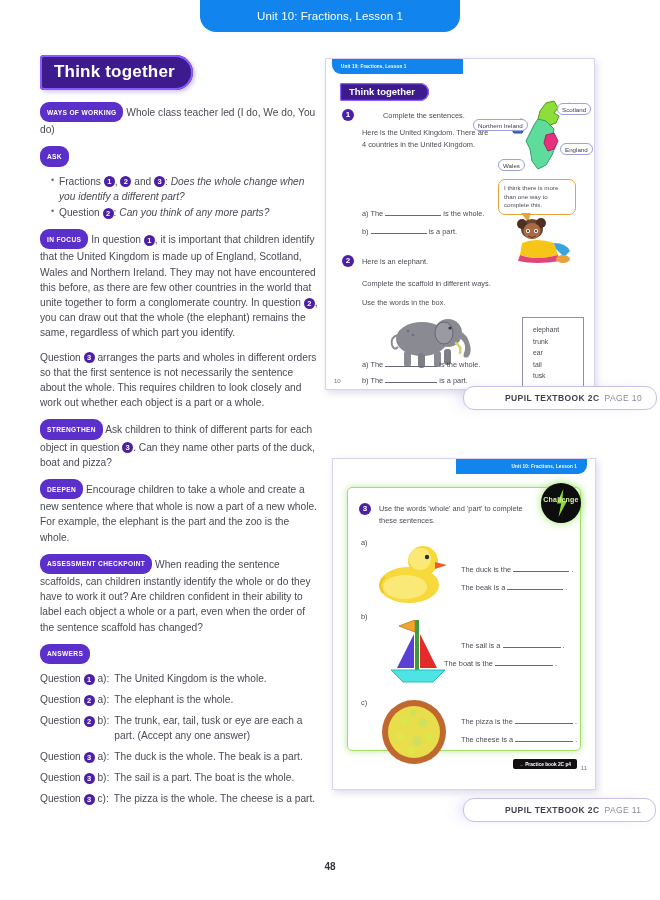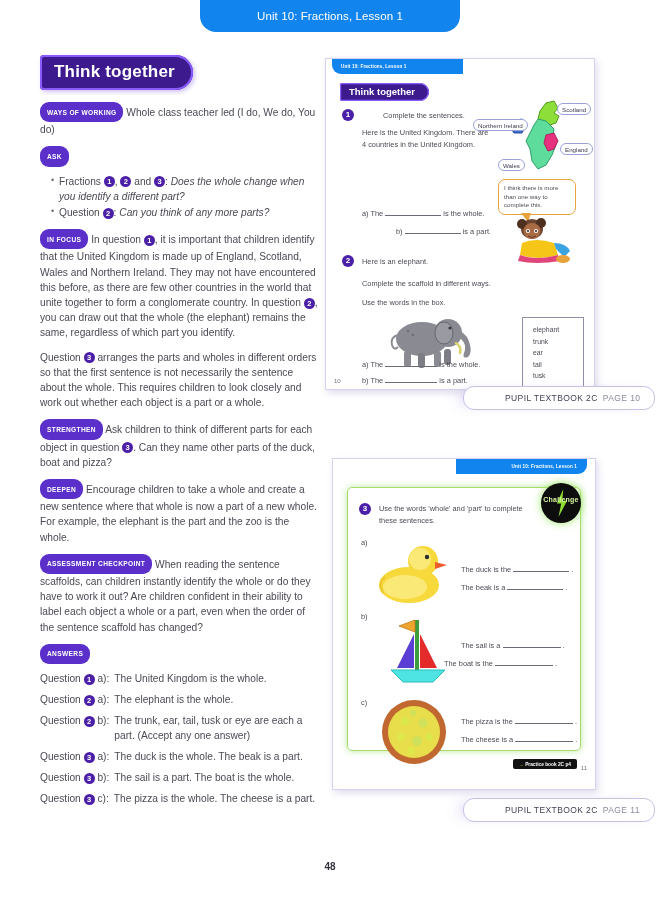--- a/index.html
+++ b/index.html
@@ -291,21 +291,21 @@
     border-radius: 11px;
     background: #fff;
     display: flex;
     align-items: center;
     padding: 0 14px;
     font-size: 8.5px;
     letter-spacing: .4px;
     color: #3f3f52;
     box-shadow: -10px 0 14px -8px rgba(140,110,220,.5);
   }
-  .pupil-pill .bold { font-weight: normal; padding-left: 27px; }
+  .pupil-pill .bold { font-weight: bold; padding-left: 27px; }
   .pupil-pill .light { color: #8a8a9c; margin-left: 5px; }
   #pill-top { left: 463px; top: 386px; }
   #pill-bottom { left: 463px; top: 798px; }
 
   .page-number {
     position: absolute;
     left: 0; right: 0;
     bottom: 28px;
     text-align: center;
     font-size: 10px;
@@ -440,21 +440,21 @@
     <path d="M40 26 Q52 26 56 34 L50 40 Q44 34 42 32 Z" fill="#3ba3e0"></path>
     <path d="M6 38 Q22 44 44 38 L46 44 Q22 48 4 44 Z" fill="#e0457b"></path>
     <ellipse cx="49" cy="42" rx="7" ry="4" fill="#e8a23c"></ellipse>
   </svg>
 
   <div class="pv-text" style="left:36px; top:148px;">
     <span>a)  The</span>
     <span class="blank" style="width:56px;"></span>
     <span>is the whole.</span>
   </div>
-  <div class="pv-text" style="left:36px; top:166px;margin-left:34px;">
+  <div class="pv-text" style="left:36px; top:166px;">
     <span>b)</span>
     <span class="blank" style="width:56px;"></span>
     <span>is a part.</span>
   </div>
 
   <div class="pv-q" style="left:16px; top:196px;">2</div>
   <div class="pv-text" style="left:36px; top:197px;">Here is an elephant.</div>
   <div class="pv-text" style="left:36px; top:219px;">Complete the scaffold in different ways.</div>
   <div class="pv-text" style="left:36px; top:238px;">Use the words in the box.</div>
 

